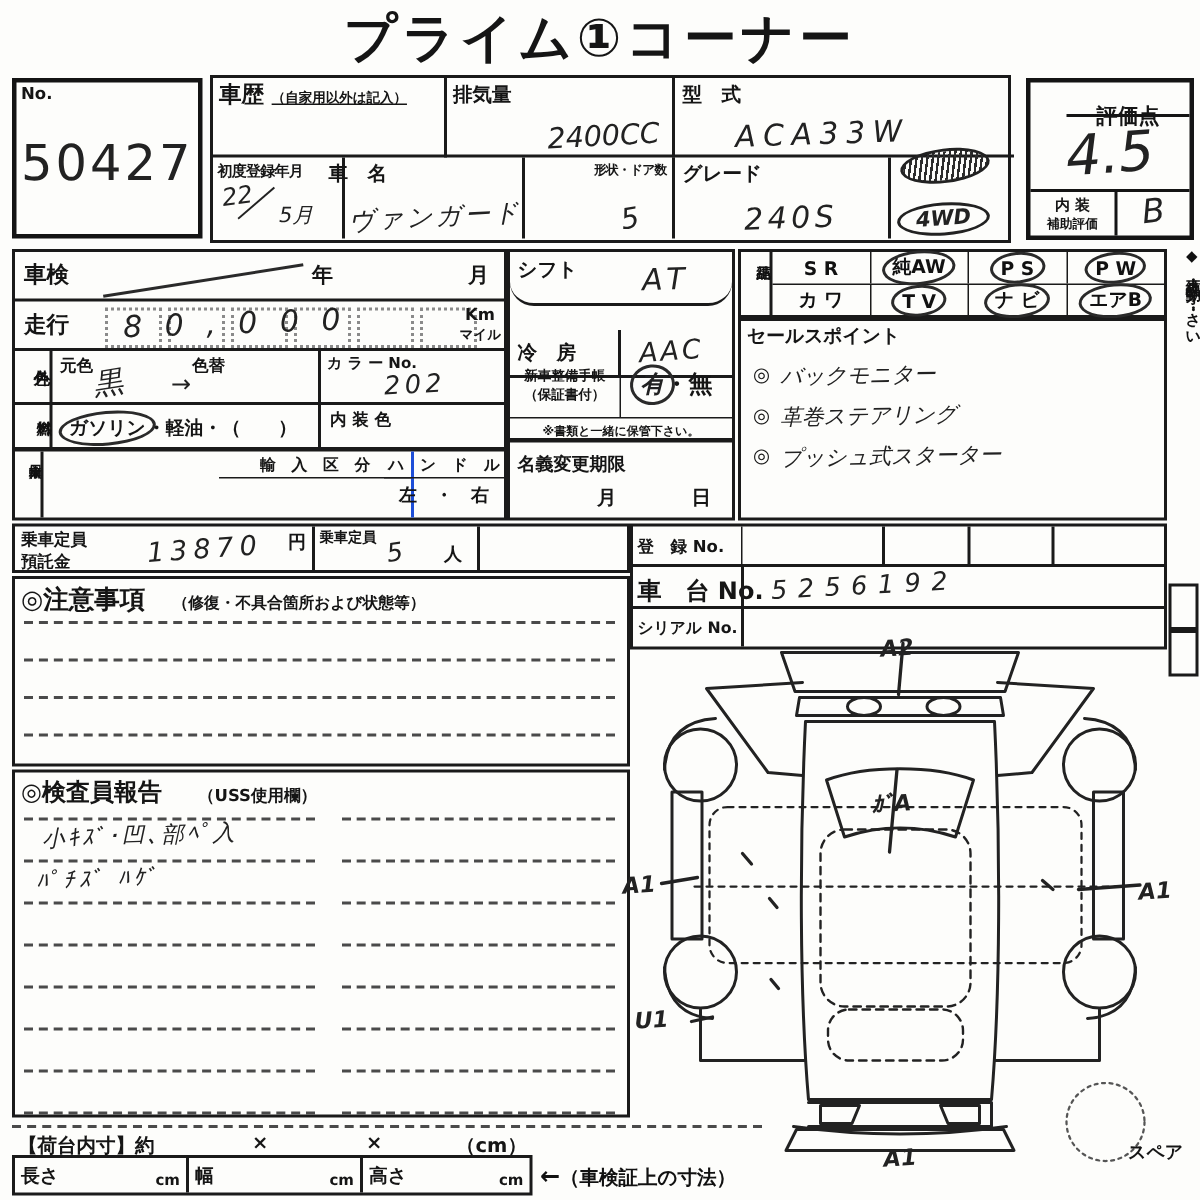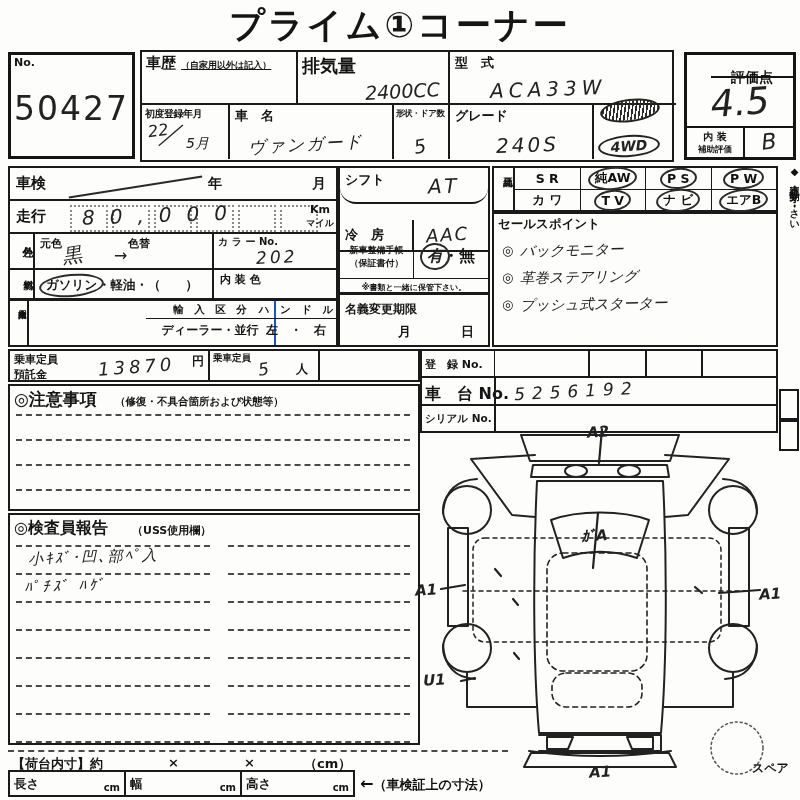--- a/index.html
+++ b/index.html
@@ -41,35 +41,35 @@
     <div class="abs" style="left:0;right:0;top:34px;text-align:center;font-size:33px;letter-spacing:2px;color:#222;">50427</div>
   </div>
 
   <div class="abs b25" style="left:140px;top:50px;width:534px;height:112px;">
 
     <div class="abs" style="left:0;top:0;width:156px;height:53px;border-right:2px solid #1a1a1a;border-bottom:2px solid #1a1a1a;">
       <span class="lbl" style="font-size:15px;margin:2px 0 0 4px;display:inline-block;">車歴</span>
       <span class="lbl" style="font-size:9px;text-decoration:underline;">（自家用以外は記入）</span>
     </div>
     <div class="abs" style="left:156px;top:0;width:152px;height:53px;border-right:2px solid #1a1a1a;border-bottom:2px solid #1a1a1a;">
-      <div class="lbl" style="font-size:18px;margin:2px 0 16px 4px;">排気量</div>
+      <div class="lbl" style="font-size:13px;margin:2px 0 16px 4px;">排気量</div>
       <div class="hw" style="position:absolute;right:8px;bottom:1px;font-size:19px;transform:rotate(-3deg);">2400CC</div>
     </div>
     <div class="abs" style="left:308px;top:0;width:226px;height:53px;border-bottom:2px solid #1a1a1a;">
       <div class="lbl" style="font-size:13px;margin:2px 0 0 5px;">型　式</div>
       <div class="hw" style="position:absolute;left:40px;bottom:2px;font-size:20px;letter-spacing:5px;transform:rotate(-2deg);">ACA33W</div>
     </div>
 
     <div class="abs" style="left:0;top:53px;width:88px;height:54px;border-right:2px solid #1a1a1a;">
       <div class="lbl" style="font-size:10px;margin:2px 0 0 3px;letter-spacing:-0.5px;">初度登録年月</div>
       <span class="hw" style="position:absolute;left:6px;top:16px;font-size:16px;transform:rotate(-8deg);">22</span>
       <span class="hw" style="position:absolute;left:16px;top:12px;font-size:25px;">／</span>
       <span class="hw" style="position:absolute;left:44px;top:30px;font-size:14px;">5月</span>
     </div>
-    <div class="abs" style="left:88px;top:53px;width:164px;height:54px;border-right:2px solid #1a1a1a;">
+    <div class="abs" style="left:72px;top:53px;width:136px;height:54px;border-right:2px solid #1a1a1a;">
       <div class="lbl" style="font-size:13px;margin:2px 0 0 5px;">車　名</div>
       <div class="hw" style="position:absolute;left:18px;bottom:3px;font-size:17px;letter-spacing:2px;transform:rotate(-3deg);">ヴァンガード</div>
     </div>
     <div class="abs" style="left:252px;top:53px;width:56px;height:54px;border-right:2px solid #1a1a1a;">
       <div class="lbl" style="font-size:8.5px;margin:3px 0 0 2px;letter-spacing:-0.5px;">形状・ドア数</div>
       <div class="hw" style="position:absolute;left:20px;bottom:2px;font-size:19px;transform:rotate(-10deg);">5</div>
     </div>
     <div class="abs" style="left:308px;top:53px;width:144px;height:54px;border-right:2px solid #1a1a1a;">
       <div class="lbl" style="font-size:13px;margin:2px 0 0 5px;">グレード</div>
       <div class="hw" style="position:absolute;left:46px;bottom:2px;font-size:20px;letter-spacing:3px;transform:rotate(-2deg);">240S</div>
@@ -127,21 +127,20 @@
       <span class="lbl" style="position:absolute;left:88px;top:7px;font-size:12.5px;">・軽油・（　　）</span>
       <div class="abs" style="left:202px;top:0;bottom:0;right:0;border-left:2px solid #1a1a1a;">
         <div class="lbl" style="font-size:11px;margin:2px 0 0 6px;">内 装 色</div>
       </div>
     </div>
 
     <div class="abs" style="left:0;top:133px;width:100%;bottom:0;">
       <div class="abs vert" style="left:0;top:0;bottom:0;width:19px;border-right:2px solid #1a1a1a;font-size:8.5px;padding:2px 0 0 5px;">輸入車用</div>
       <div class="abs" style="left:116px;top:0;bottom:0;width:130px;border-right:2px solid #1d4ed8;margin-left:20px;">
         <div class="lbl" style="font-size:10.5px;text-align:center;border-bottom:1.5px solid #1a1a1a;padding:2px 0 1px;">輸　入　区　分</div>
-        <div class="lbl" style="font-size:12px;text-align:center;padding-top:3px;">ディーラー・並行</div>
       </div>
       <div class="abs" style="left:246px;top:0;bottom:0;right:0;">
         <div class="lbl" style="font-size:10.5px;text-align:center;border-bottom:1.5px solid #1a1a1a;padding:2px 0 1px;">ハ　ン　ド　ル</div>
         <div class="lbl" style="font-size:12px;text-align:center;padding-top:3px;">左　・　右</div>
       </div>
     </div>
   </div>
 
   <div class="abs b25" style="left:338px;top:166px;width:152px;height:181px;">
     <div class="abs" style="left:0;top:0;width:100%;height:36px;border-bottom:2px solid #1a1a1a;border-radius:16px;">

